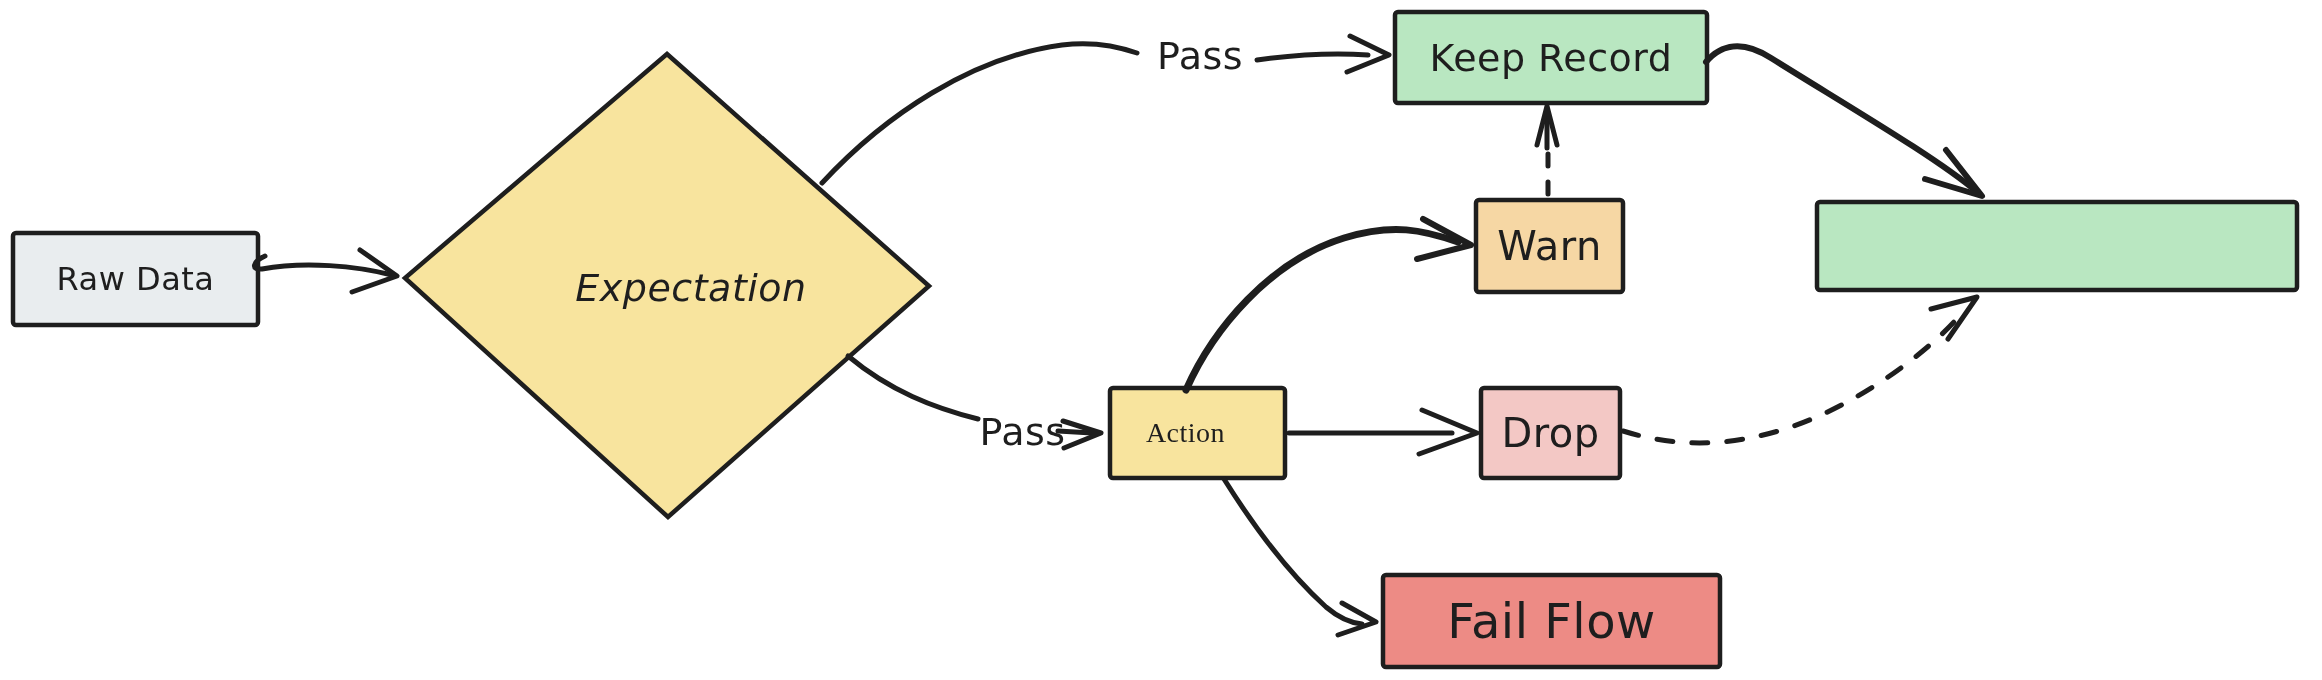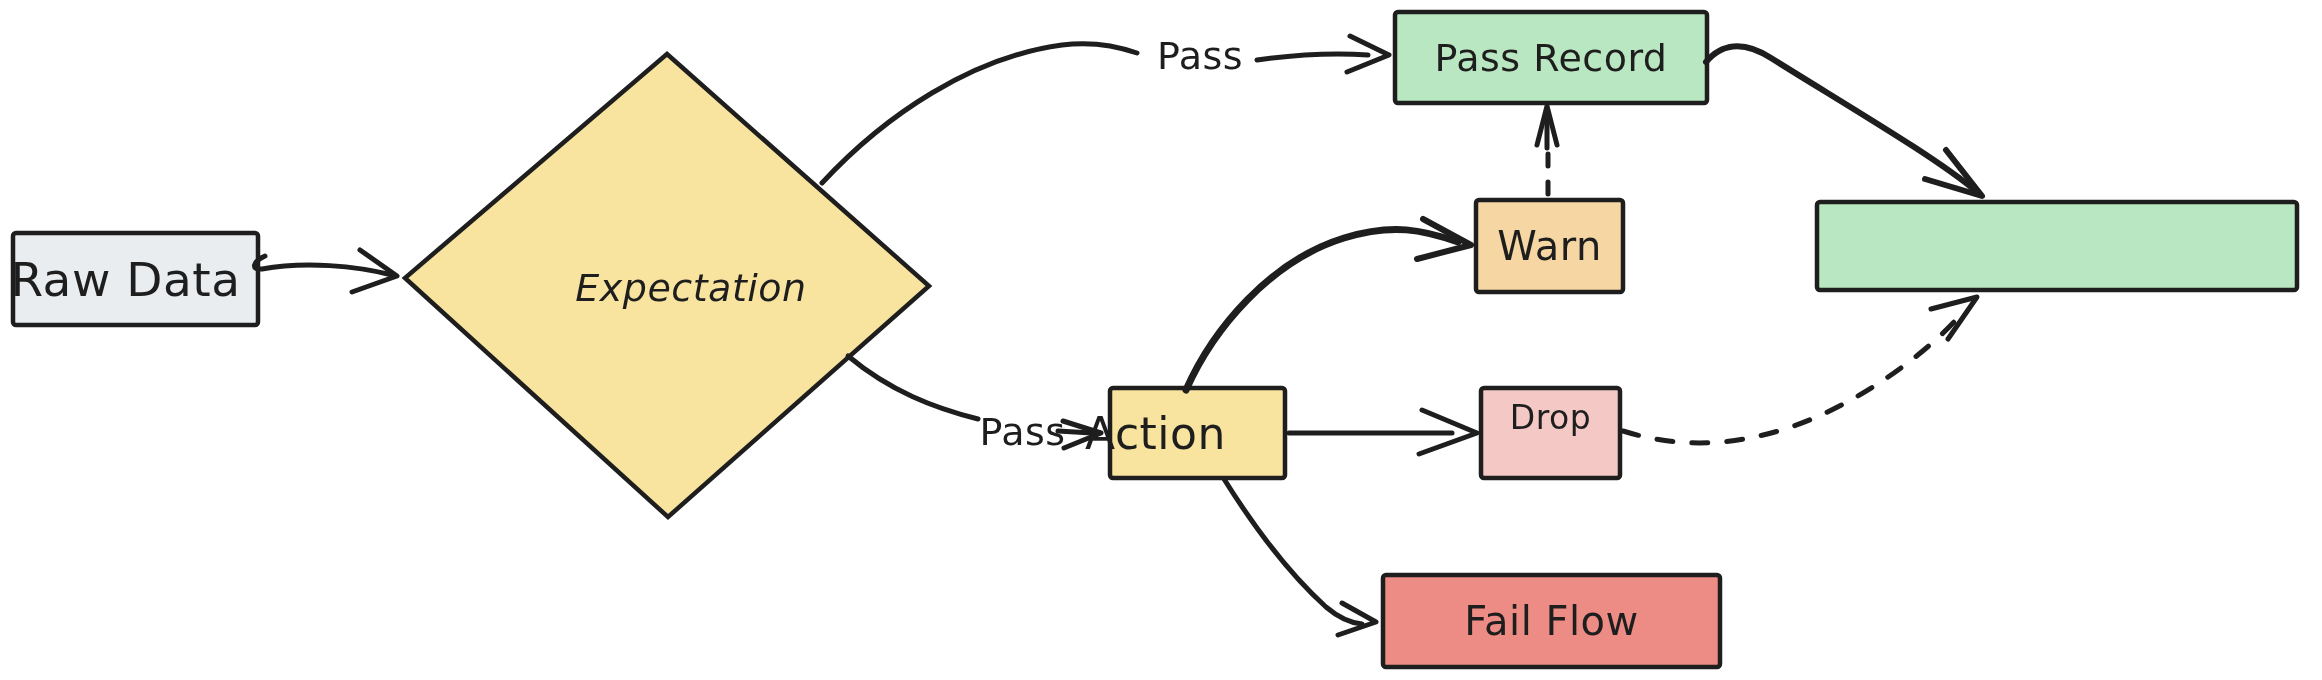--- a/index.html
+++ b/index.html
@@ -57,28 +57,28 @@
     display: flex;
     align-items: center;
     justify-content: center;
     text-align: right;
     font-size: 38px;
     letter-spacing: 0.5px;
     white-space: nowrap;
     color: var(--ink);
     user-select: none;
   }
-  .lbl-raw         { left: 3px;   top: 233px; width: 245px; height: 92px; font-size: 47px; }
+  .lbl-raw         { left: 13px;   top: 233px; width: 245px; height: 92px; font-size: 32px; }
   .lbl-expectation { left: 441px;  top: 262px; width: 500px; height: 52px; font-style: italic; }
   .lbl-keep        { left: 1395px; top: 12px;  width: 312px; height: 91px; }
   .lbl-continue    { left: 1817px; top: 202px; width: 480px; height: 88px; font-size: 36px; }
-  .lbl-action      { left: 1068px; top: 388px; width: 175px; height: 90px; font-size: 44px; }
+  .lbl-action      { left: 1098px; top: 388px; width: 175px; height: 90px; font-size: 28px; font-family: Liberation Serif, serif; }
   .lbl-warn        { left: 1476px; top: 200px; width: 147px; height: 92px; font-size: 40px; }
-  .lbl-drop        { left: 1481px; top: 372px; width: 139px; height: 90px; font-size: 33px; }
-  .lbl-failflow    { left: 1383px; top: 575px; width: 337px; height: 92px; font-size: 40px; }
+  .lbl-drop        { left: 1481px; top: 388px; width: 139px; height: 90px; font-size: 40px; }
+  .lbl-failflow    { left: 1383px; top: 575px; width: 337px; height: 92px; font-size: 48px; }
   .lbl-pass        { left: 1140px; top: 32px;  width: 120px; height: 48px; }
   .lbl-fail        { left: 980px;  top: 408px; width: 85px;  height: 48px; }
 </style>
 </head>
 <body>
 
 <div class="canvas">
 
   <svg class="layer" viewBox="0 0 2322 680">
 
@@ -117,21 +117,21 @@
     <path class="edge dash-a" d="M 1548 194 L 1548 150"></path>
     <path class="edge" d="M 1547 148 L 1547 110"></path>
     <polyline class="head" points="1537,145 1547,106 1557,145"></polyline>
 
     <path class="edge dash-b" d="M 1623 431 C 1678 448 1731 447 1791 427 C 1861 403 1931 350 1962 313"></path>
     <polyline class="head" points="1931,309 1977,297 1948,339"></polyline>
   </svg>
 
   <div class="label lbl-raw">Raw Data</div>
   <div class="label lbl-expectation">Expectation</div>
-  <div class="label lbl-keep">Pass Record</div>
+  <div class="label lbl-keep">Keep Record</div>
   <div class="label lbl-action">Action</div>
   <div class="label lbl-warn">Warn</div>
   <div class="label lbl-drop">Drop</div>
   <div class="label lbl-failflow">Fail Flow</div>
 
   <div class="label lbl-pass">Pass</div>
   <div class="label lbl-fail">Pass</div>
 
 </div>
 

